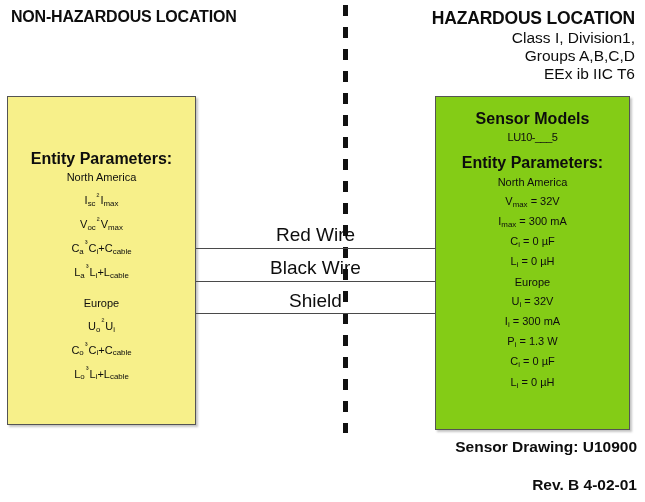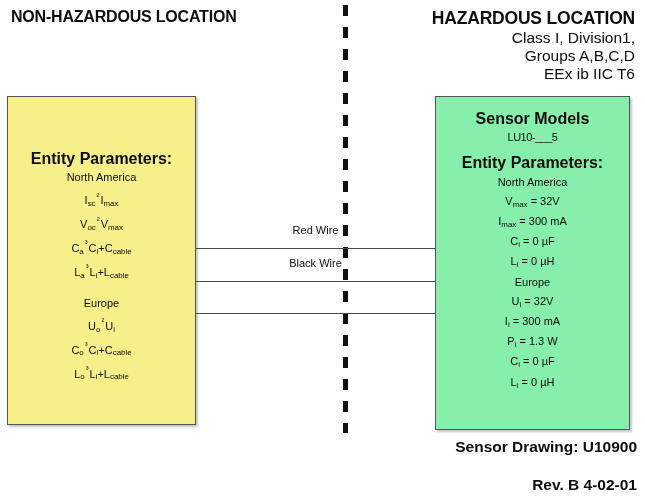--- a/index.html
+++ b/index.html
@@ -69,21 +69,21 @@
     top: 96px;
     width: 189px;
     height: 329px;
     background: #f7f08a;
   }
   .box-blue {
     left: 435px;
     top: 96px;
     width: 195px;
     height: 334px;
-    background: #86efac;
+    background: #84cc16;
   }
   .box-lines {
     position: absolute;
     left: 0;
     right: 0;
     text-align: center;
   }
   .bx-line {
     font-size: 11px;
     line-height: 19.2px;
@@ -136,21 +136,21 @@
   }
   .wire-red   { top: 248px; }
   .wire-black { top: 281px; }
   .wire-shield{ top: 313px; }
 
   .wire-label {
     position: absolute;
     left: 196px;
     width: 239px;
     text-align: center;
-    font-size: 11px;
+    font-size: 19px;
     white-space: nowrap;
   }
   .wl-red    { top: 224px; }
   .wl-black  { top: 257px; }
   .wl-shield { top: 290px; }
 
   
   .footer {
     position: absolute;
     left: 380px;
@@ -261,19 +261,20 @@
   </div>
 
   <div class="divider"></div>
 
   <div class="wire-label wl-red">Red Wire</div>
   <div class="wire wire-red"></div>
 
   <div class="wire-label wl-black">Black Wire</div>
   <div class="wire wire-black"></div>
 
+  <div class="wire-label wl-shield">Shield</div>
   <div class="wire wire-shield"></div>
 
   <div class="footer f1">Sensor  Drawing: U10900</div>
   <div class="footer f2">Sheet 1 of 2</div>
   <div class="footer f3">Rev. B 4-02-01</div>
 
 </div>
 
 </body></html>

